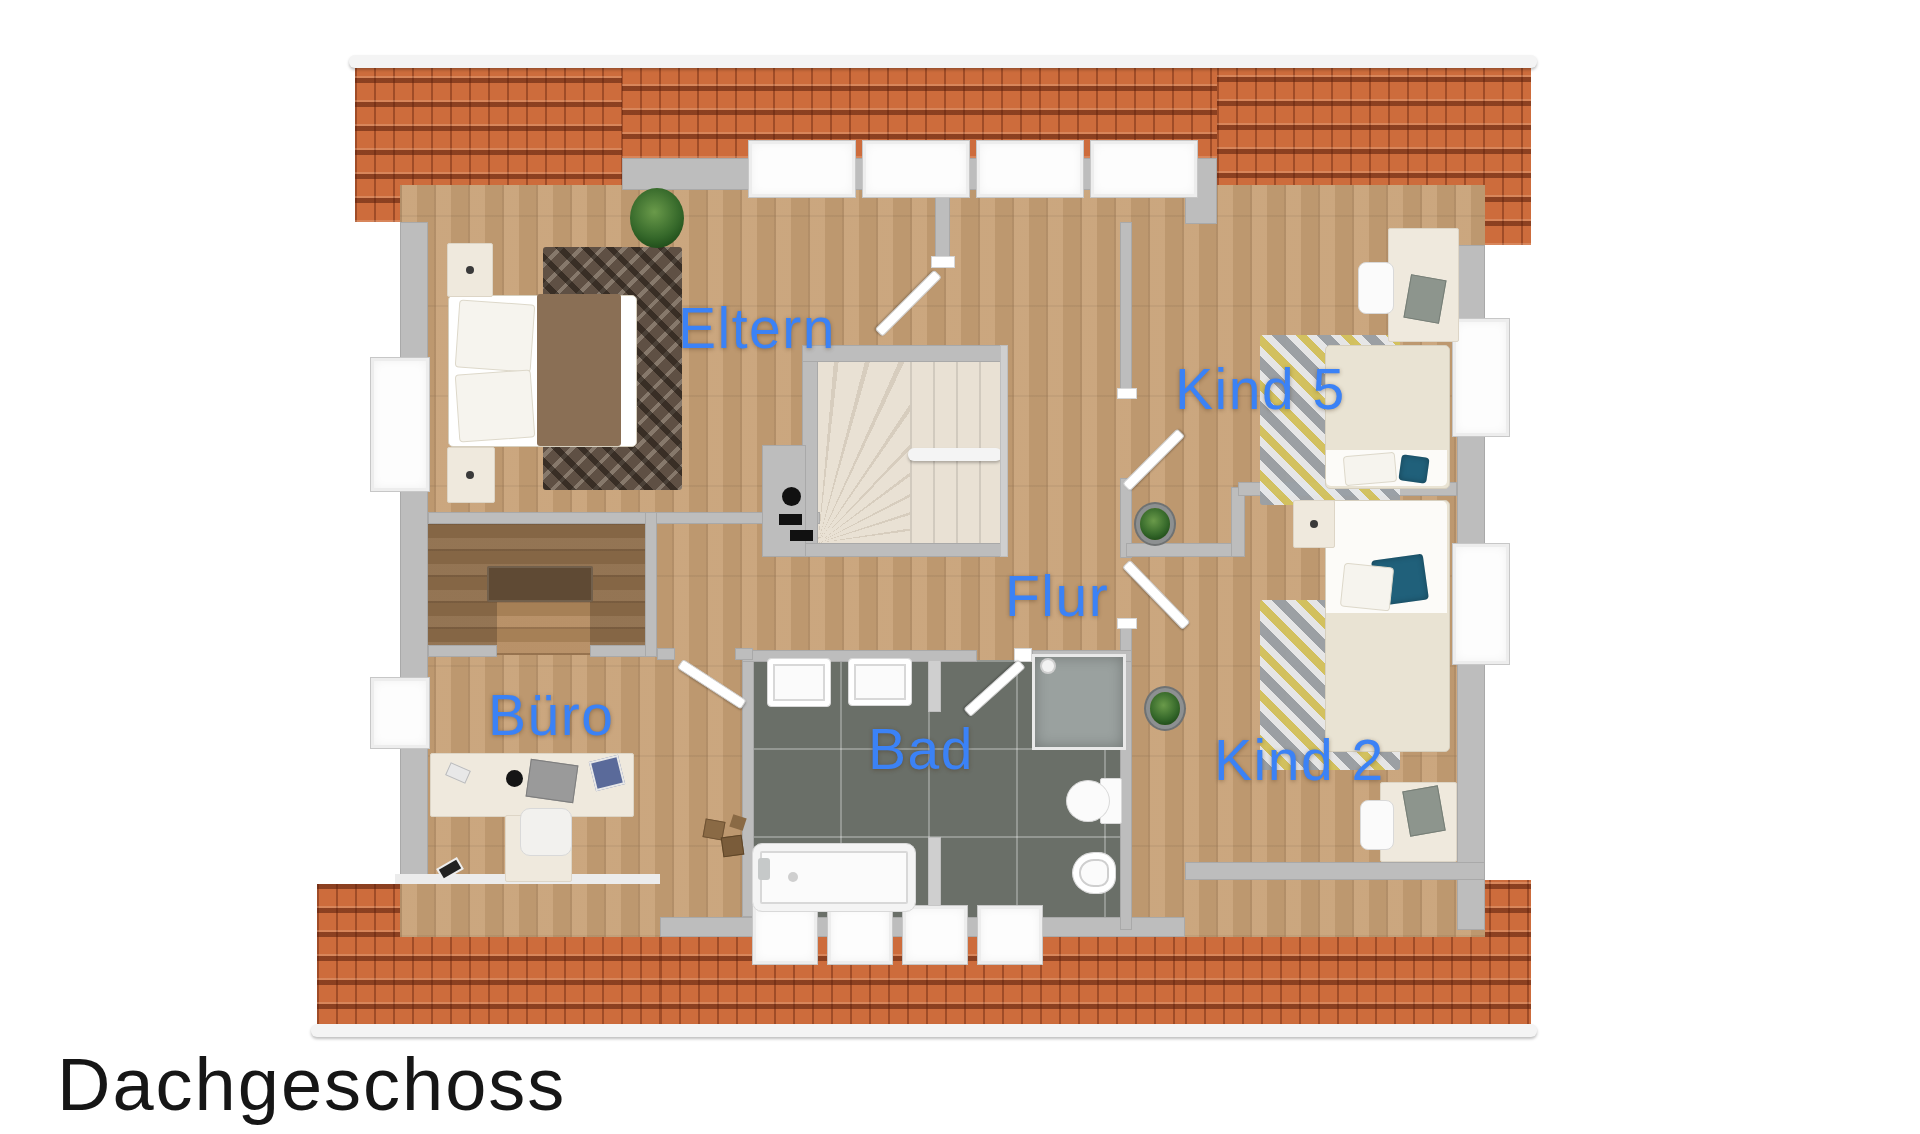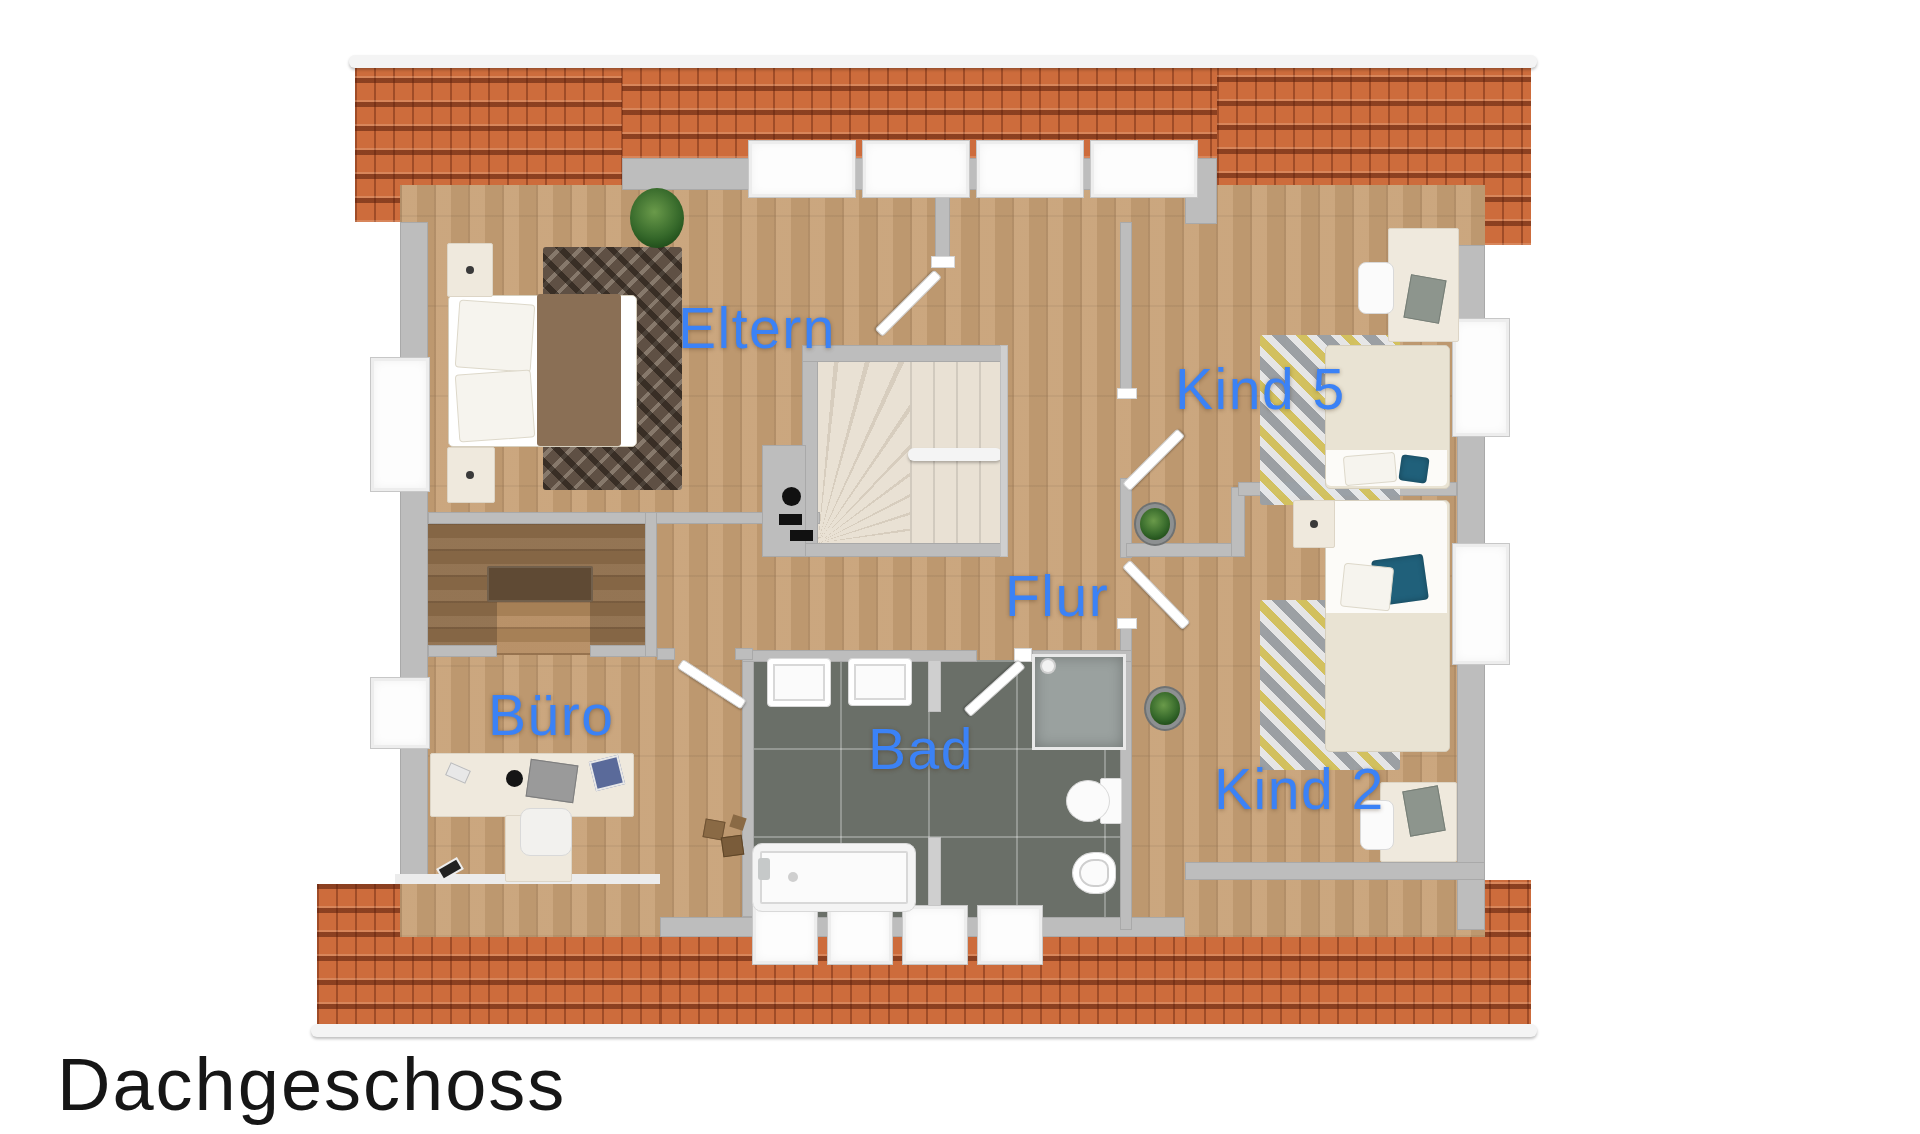--- a/index.html
+++ b/index.html
@@ -205,19 +205,19 @@
 
   <div class="abs door" style="left:938px;top:268px;width:82px;transform:rotate(135deg);"></div>
   <div class="abs door" style="left:680px;top:658px;width:74px;transform:rotate(33deg);"></div>
   <div class="abs door" style="left:1022px;top:658px;width:72px;transform:rotate(138deg);"></div>
   <div class="abs door" style="left:1126px;top:482px;width:76px;transform:rotate(-45deg);"></div>
   <div class="abs door" style="left:1126px;top:558px;width:85px;transform:rotate(46deg);"></div>
 
   <div class="abs label" style="left:678px;top:295px;">Eltern</div>
   <div class="abs label" style="left:1175px;top:356px;">Kind 5</div>
   <div class="abs label" style="left:1005px;top:563px;">Flur</div>
-  <div class="abs label" style="left:1182px;top:756px;padding-left:32px;">Kind 2</div>
+  <div class="abs label" style="left:1182px;top:727px;padding-left:32px;">Kind 2</div>
   <div class="abs label" style="left:488px;top:682px;">Büro</div>
   <div class="abs label" style="left:868px;top:716px;">Bad</div>
 
   <div id="title">Dachgeschoss</div>
 
 </div>
 
 </body></html>

